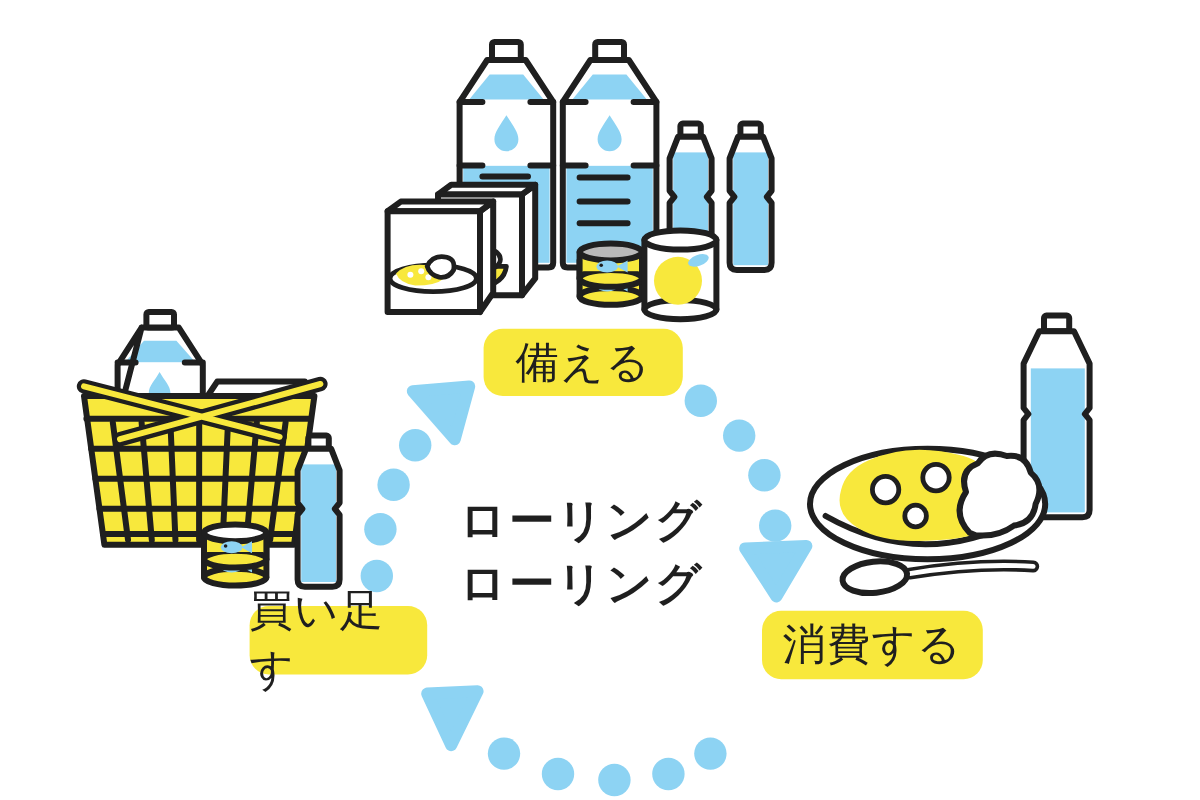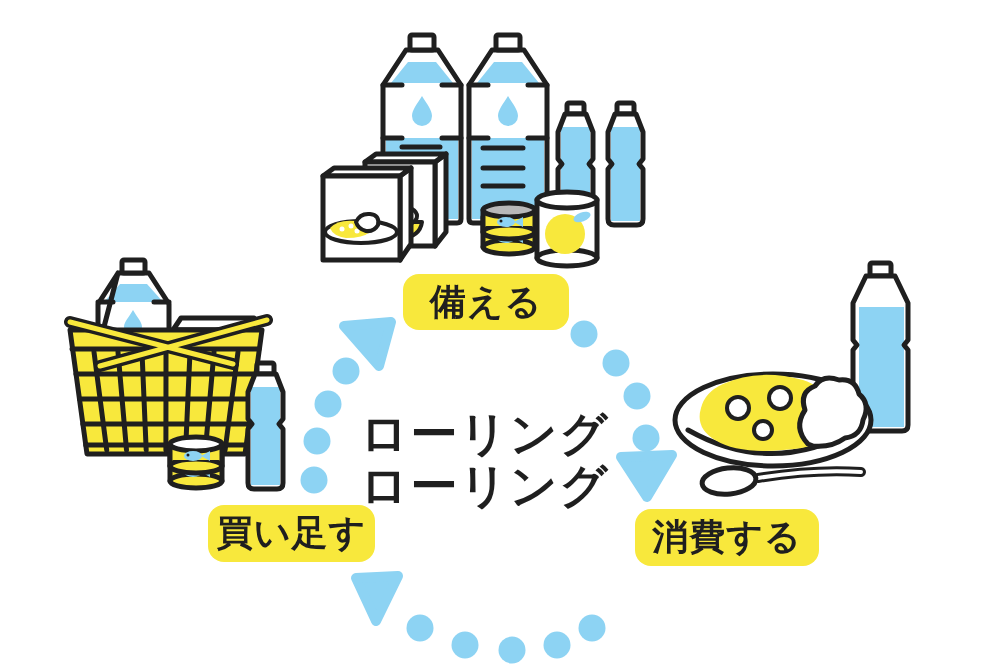--- a/index.html
+++ b/index.html
@@ -4,25 +4,25 @@
 <style>
   html,body{margin:0;padding:0;background:#ffffff;}
   #stage{
     position:relative;width:1000px;height:667px;overflow:hidden;background:#ffffff;
     font-family:"DejaVu Sans","Liberation Sans",sans-serif;
   }
   .illus{position:absolute;}
   .label{
     position:absolute;display:flex;align-items:center;justify-content:center;
     background:var(--yellow);border-radius:16px;color:var(--ink);
-    font-size:36px;font-weight:700;letter-spacing:1px;z-index:3;
+    font-size:36px;font-weight:400;letter-spacing:1px;z-index:3;
   }
   #center-title{
     position:absolute;left:285px;top:408px;width:400px;text-align:center;
-    color:var(--ink);font-size:47px;font-weight:700;line-height:52px;letter-spacing:2px;z-index:2;
+    color:var(--ink);font-size:38px;font-weight:700;line-height:52px;letter-spacing:2px;z-index:2;
   }
   svg .ol{fill:none;stroke:var(--ink);stroke-width:5;stroke-linecap:round;stroke-linejoin:round;}
   svg .wfill{fill:#ffffff;stroke:var(--ink);stroke-width:5;stroke-linejoin:round;}
   svg .bfill{fill:var(--blue);}
   svg .yfill{fill:var(--yellow);}
 </style>
 </head>
 <body>
 
 <div id="stage">
@@ -191,19 +191,19 @@
     </g>
     <g>
       <path d="M95,230 Q150,221 198,224" stroke="var(--ink)" stroke-width="10" stroke-linecap="round" fill="none"></path>
       <path d="M95,230 Q150,221 198,224" stroke="#fff" stroke-width="4" stroke-linecap="round" fill="none"></path>
       <ellipse cx="66" cy="233" rx="27" ry="13" fill="#fff" stroke="var(--ink)" stroke-width="5" transform="rotate(-6 66 233)"></ellipse>
     </g>
   </svg>
 
   <div class="label" style="left:403px;top:274px;width:166px;height:56px">備える</div>
   <div class="label" style="left:635px;top:509px;width:184px;height:57px">消費する</div>
-  <div class="label" style="left:208px;top:505px;width:167px;height:57px">買い足す</div>
+  <div class="label" style="left:208px;top:505px;width:148px;height:57px">買い足す</div>
 
   <div id="center-title">
     <div>ローリング</div>
     <div>ローリング</div>
   </div>
 </div>
 
 </body></html>

